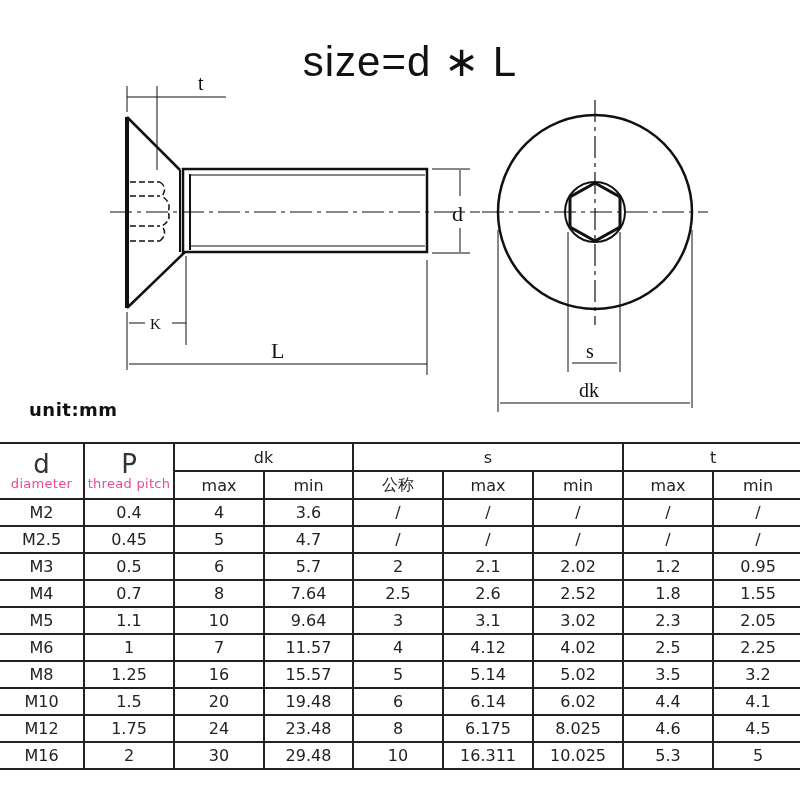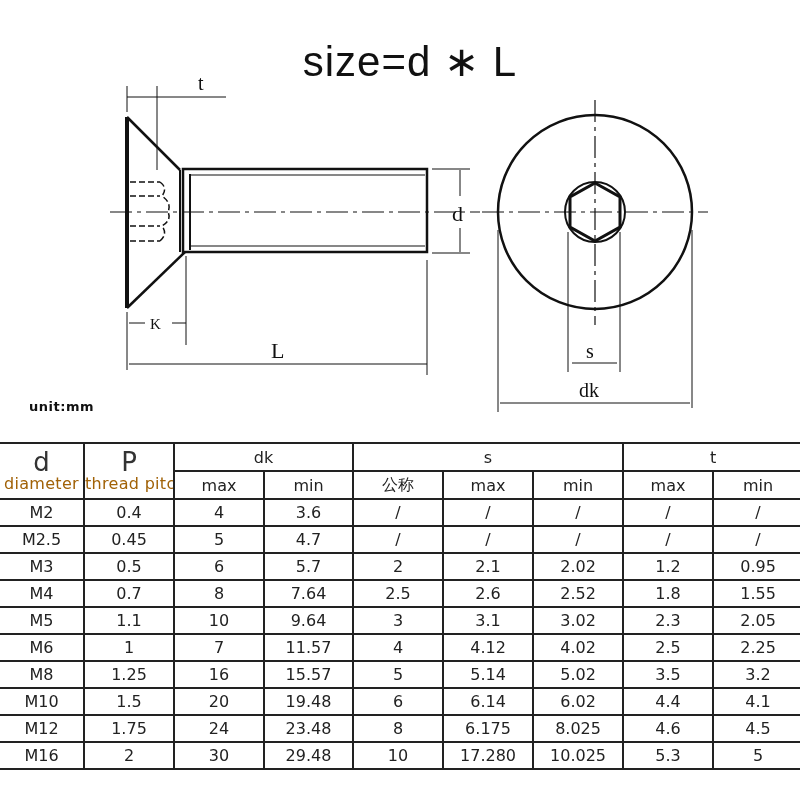--- a/index.html
+++ b/index.html
@@ -1,25 +1,25 @@
 <!DOCTYPE html>
 <html><head>
 <meta charset="utf-8">
 <style>
   html,body{margin:0;padding:0;background:#fff;}
   body{width:800px;height:800px;position:relative;overflow:hidden;font-family:"DejaVu Sans","Liberation Sans",sans-serif;color:#111;}
   .title{position:absolute;left:0;top:30px;width:800px;text-align:center;font-family:"Liberation Sans",sans-serif;font-size:42px;line-height:64px;letter-spacing:1px;padding-left:20px;box-sizing:border-box;}
   .drawing{position:absolute;left:0;top:0;}
-  .unit{position:absolute;left:29px;top:399px;font-family:"DejaVu Sans",sans-serif;font-weight:bold;font-size:13px;letter-spacing:0.5px;}
+  .unit{position:absolute;left:29px;top:399px;font-family:"DejaVu Sans",sans-serif;font-weight:bold;font-size:18px;letter-spacing:0.5px;}
   table.spec{position:absolute;left:0;top:442px;border-collapse:collapse;table-layout:fixed;width:803px;}
   table.spec td{border:2px solid #222;text-align:center;vertical-align:middle;font-family:"DejaVu Sans",sans-serif;font-size:16px;height:25px;padding:0;color:#222;white-space:nowrap;overflow:hidden;}
   table.spec tr.h1 td{height:26px;}
   table.spec tr.h2 td{height:26px;border-radius:13px;}
   .big{font-size:26px;line-height:24px;display:block;color:#333;}
-  .small{font-size:16px;display:block;color:#a16207;letter-spacing:0.3px;}
+  .small{font-size:13px;display:block;color:#ec4899;letter-spacing:0.3px;}
   .hdr{font-size:16px;}
   .first-col{border-left:none !important;}
 </style>
 </head>
 <body>
 
 <div class="title">size=d ∗ L</div>
 
 <svg class="drawing" width="800" height="420" viewBox="0 0 800 420" xmlns="http://www.w3.org/2000/svg">
   <g stroke="#111" fill="none">
@@ -228,19 +228,19 @@
         <td>8.025</td>
         <td>4.6</td>
         <td>4.5</td>
       </tr>
       <tr>
         <td class="first-col">M16</td>
         <td>2</td>
         <td>30</td>
         <td>29.48</td>
         <td>10</td>
-        <td>17.280</td>
+        <td>16.311</td>
         <td>10.025</td>
         <td>5.3</td>
         <td>5</td>
       </tr>
     </tbody>
 </table>
 
 </body></html>

